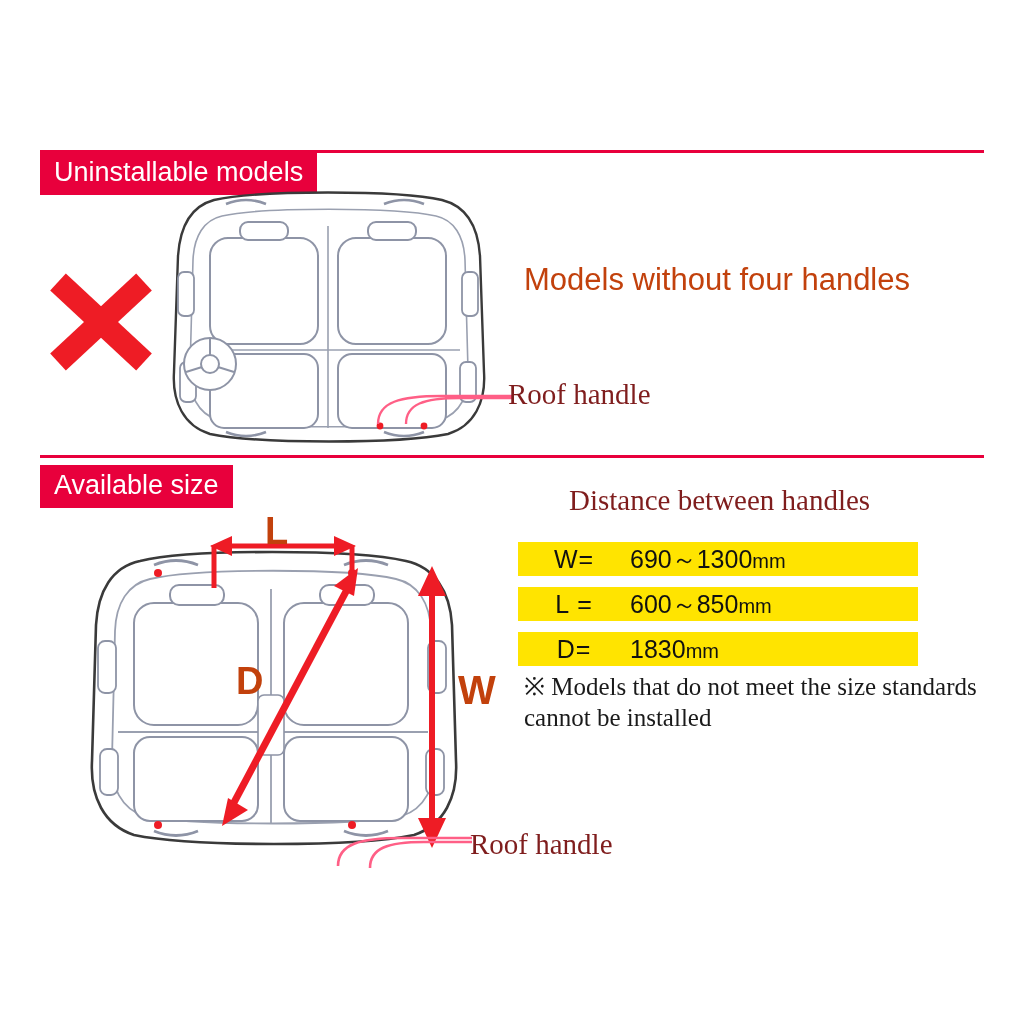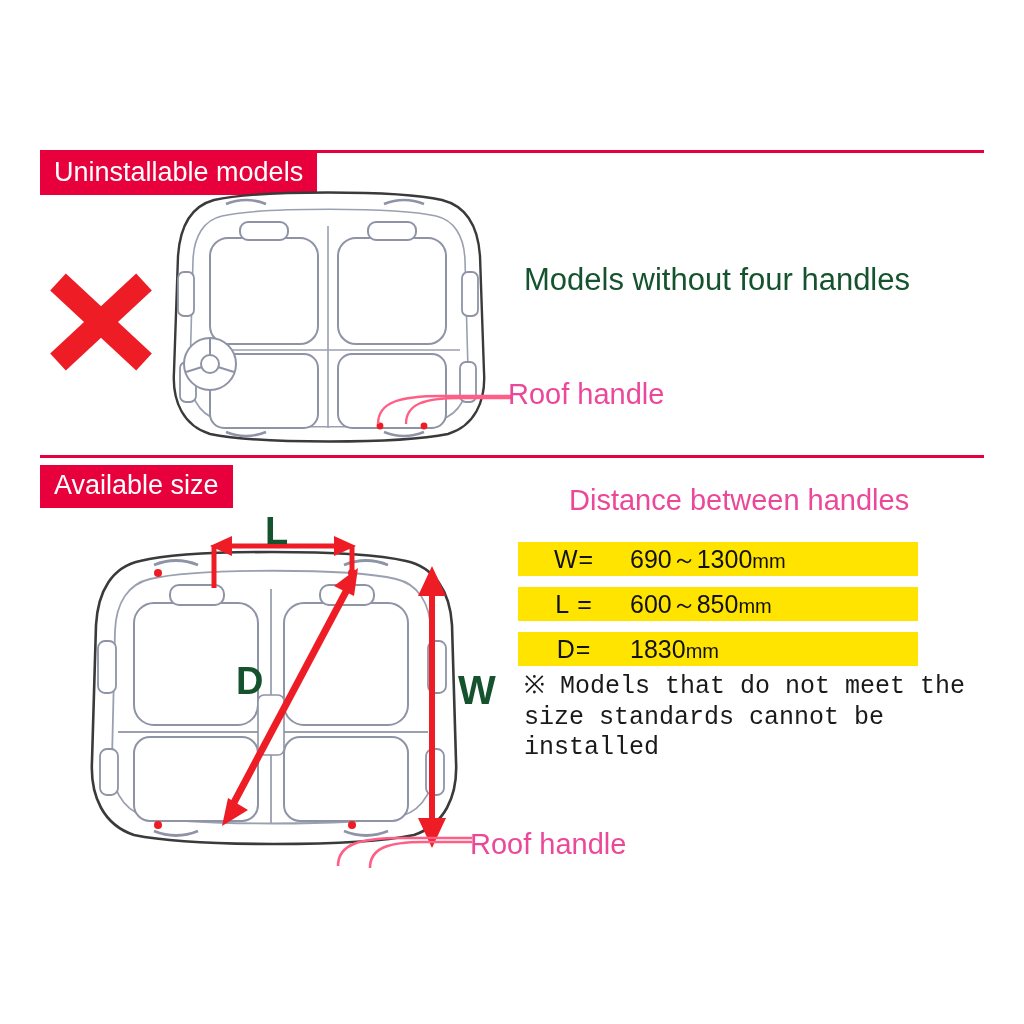--- a/index.html
+++ b/index.html
@@ -32,34 +32,34 @@
     color: #ffffff;
     font-size: 27px;
     line-height: 1;
     padding: 7px 14px 9px 14px;
     white-space: nowrap;
     font-family: "Liberation Sans", sans-serif;
   }
   
   .red-text {
     position: absolute;
-    color: #14532d;
+    color: #c2410c;
     white-space: nowrap;
     font-family: "Liberation Sans", sans-serif;
   }
   .dark-text {
     position: absolute;
-    color: #ec4899;
+    color: #7f1d1d;
     white-space: nowrap;
-    font-family: Liberation Sans, sans-serif;
+    font-family: Liberation Serif, serif;
   }
   .note-text {
     position: absolute;
     color: #1a1a1a;
-    font-family: Liberation Mono, monospace;
+    font-family: Liberation Serif, serif;
     line-height: 1.22;
   }
   
   .size-row {
     position: absolute;
     background: #ffe400;
     display: flex;
     align-items: center;
     height: 34px;
     font-size: 25px;

